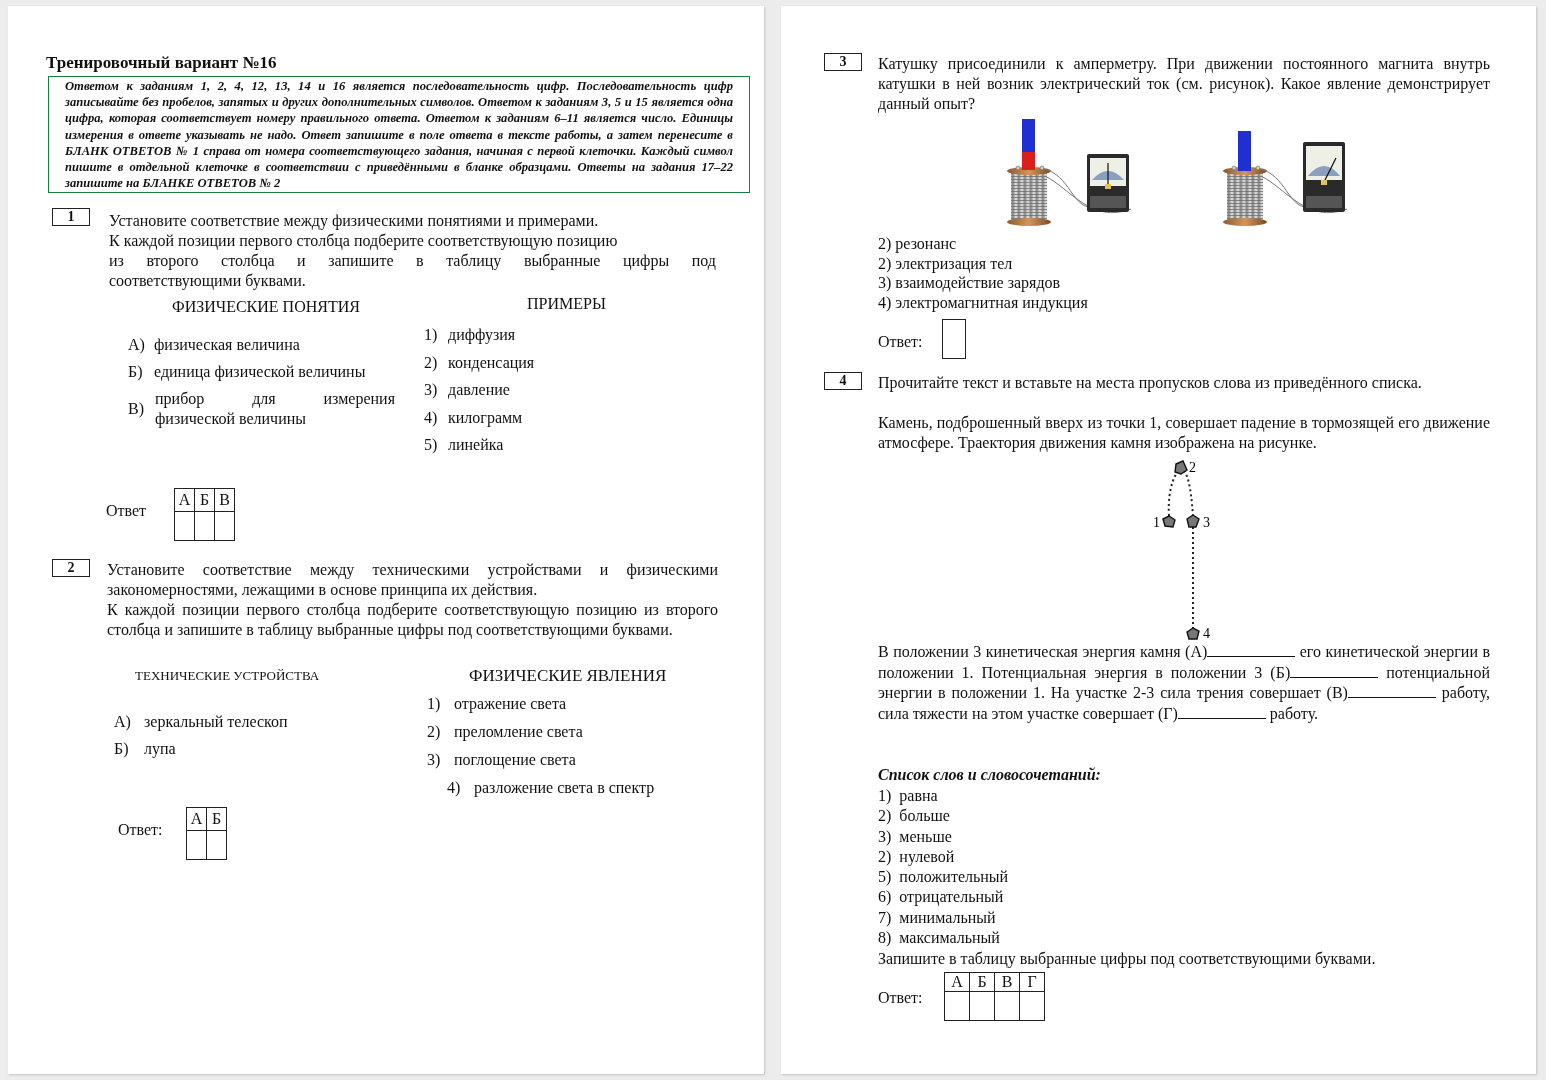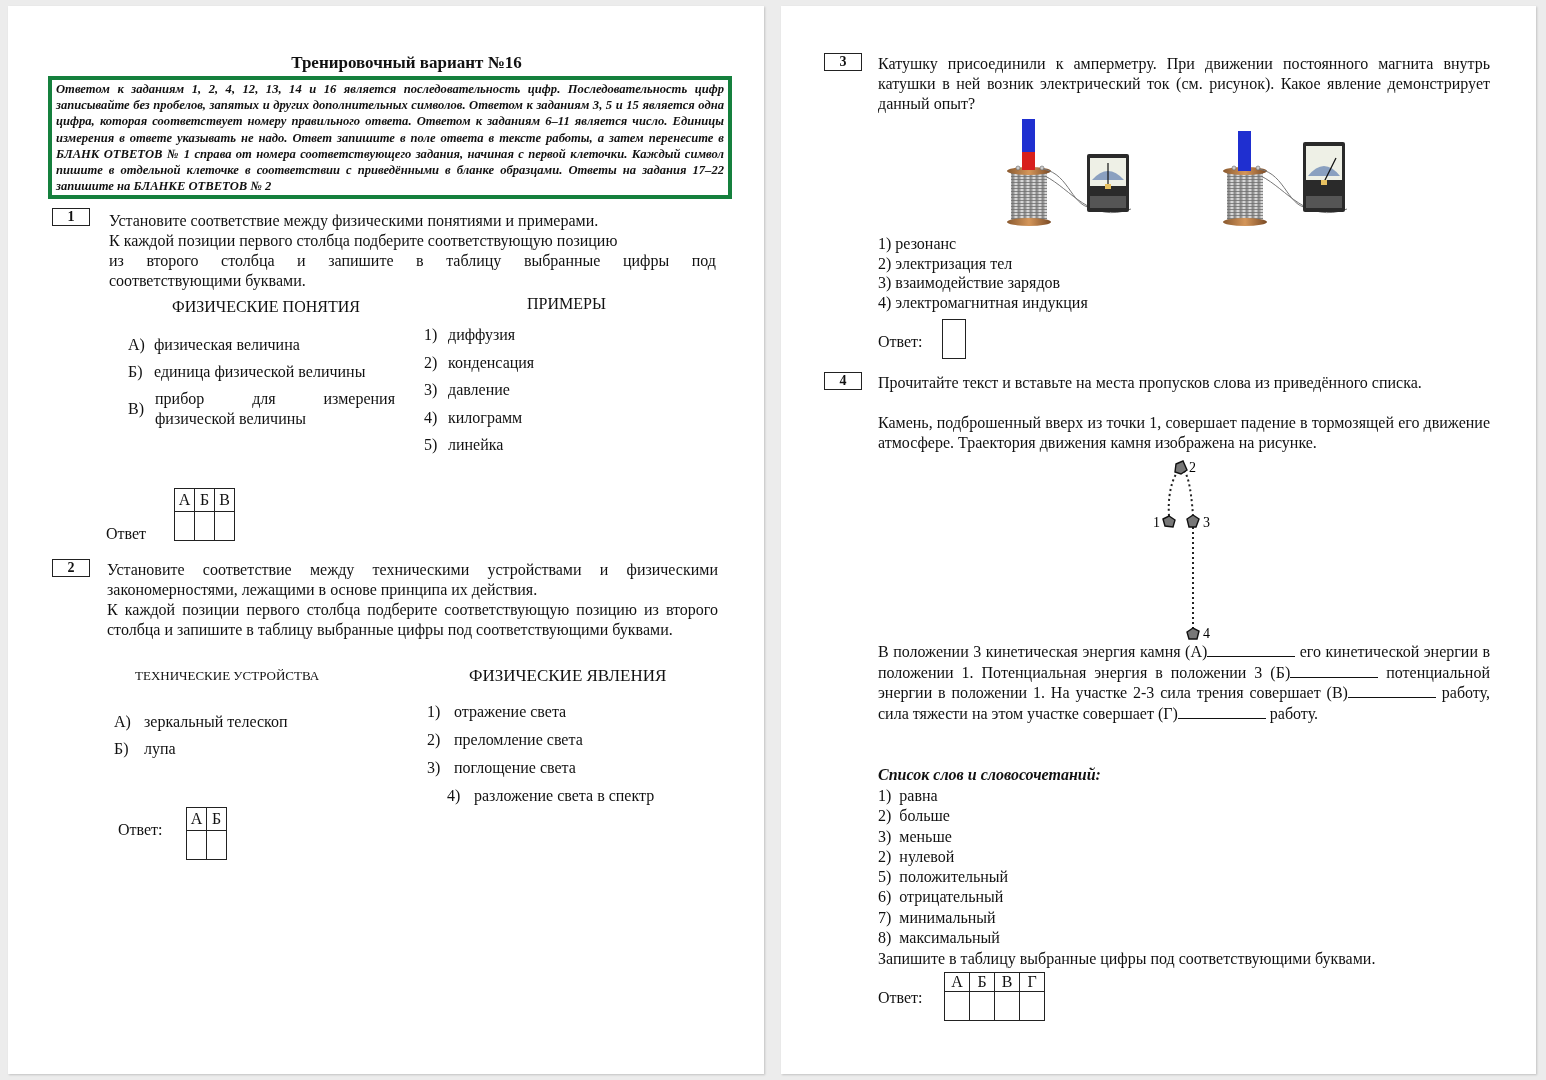--- a/index.html
+++ b/index.html
@@ -12,21 +12,21 @@
       box-shadow: 1px 1px 2px rgba(0,0,0,0.18);
     }
     #page-left { left: 8px; width: 756px; }
     #page-right { left: 781px; width: 755px; }
     .abs { position: absolute; }
     .t { font-size: 16px; line-height: 20px; white-space: nowrap; }
     .j { font-size: 16px; line-height: 20px; text-align: justify; text-align-last: auto; }
     .just-line { text-align: justify; text-align-last: justify; }
     .title { font-weight: bold; font-size: 17px; }
     .notice {
-      border: 4px solid #15803d; padding: 1px 4px; font-style: italic; font-weight: bold;
+      border: 1px solid #15803d; padding: 1px 16px; font-style: italic; font-weight: bold;
       font-size: 12.6px; line-height: 16.2px; text-align: justify; text-align-last: left;
     }
     .numbox {
       border: 1px solid #222; width: 36px; height: 16px; text-align: center;
       font-weight: bold; font-size: 14px; line-height: 16px;
     }
     .ans-table { border-collapse: collapse; }
     .ans-table td {
       border: 1px solid #222; width: 19px; text-align: center; font-size: 16px; padding: 0;
     }
@@ -34,21 +34,21 @@
     .ans-table tr.b td { height: 28px; }
     .item { font-size: 16px; line-height: 20px; white-space: nowrap; }
     .lbl { display: inline-block; width: 26px; }
     .lbl2 { display: inline-block; width: 24px; }
     .blank { display: inline-block; border-bottom: 1px solid #111; height: 14px; vertical-align: baseline; }
   </style>
 </head>
 <body>
 
 <div class="page" id="page-left">
-  <div class="abs t title" style="left:0; width:797px; text-align:center; top:47px;">Тренировочный вариант №16</div>
+  <div class="abs t title" style="left:0; width:797px; text-align:left; top:47px;padding-left:38px;">Тренировочный вариант №16</div>
   <div class="abs notice" style="left:40px; top:70px; width:668px;">Ответом к заданиям 1, 2, 4, 12, 13, 14 и 16 является последовательность цифр. Последовательность цифр записывайте без пробелов, запятых и других дополнительных символов. Ответом к заданиям 3, 5 и 15 является одна цифра, которая соответствует номеру правильного ответа. Ответом к заданиям 6–11 является число. Единицы измерения в ответе указывать не надо. Ответ запишите в поле ответа в тексте работы, а затем перенесите в БЛАНК ОТВЕТОВ № 1 справа от номера соответствующего задания, начиная с первой клеточки. Каждый символ пишите в отдельной клеточке в соответствии с приведёнными в бланке образцами. Ответы на задания 17–22 запишите на БЛАНКЕ ОТВЕТОВ № 2</div>
 
   <div class="abs numbox" style="left:44px; top:202px;">1</div>
   <div class="abs" style="left:101px; top:205px; width:607px;">
     <div class="t">Установите соответствие между физическими понятиями и примерами.</div>
     <div class="t">К каждой позиции первого столбца подберите соответствующую позицию</div>
     <div class="t just-line" style="white-space:normal;">из второго столбца и запишите в таблицу выбранные цифры под</div>
     <div class="t">соответствующими буквами.</div>
   </div>
   <div class="abs t" style="left:164px; top:291px;">ФИЗИЧЕСКИЕ ПОНЯТИЯ</div>
@@ -67,21 +67,21 @@
   </div>
 
   <div class="abs" style="left:416px; top:319px;">
     <div class="item" style="height:27.5px;"><span class="lbl2">1)</span><span>диффузия</span></div>
     <div class="item" style="height:27.5px;"><span class="lbl2">2)</span><span>конденсация</span></div>
     <div class="item" style="height:27.5px;"><span class="lbl2">3)</span><span>давление</span></div>
     <div class="item" style="height:27.5px;"><span class="lbl2">4)</span><span>килограмм</span></div>
     <div class="item" style="height:27.5px;"><span class="lbl2">5)</span><span>линейка</span></div>
   </div>
 
-  <div class="abs t" style="left:98px; top:518px;text-align:center;">Ответ</div>
+  <div class="abs t" style="left:98px; top:495px;text-align:center;">Ответ</div>
   <table class="abs ans-table" style="left:166px; top:482px;">
     <tbody>
         <tr class="h">
       <td>А</td>
       <td>Б</td>
       <td>В</td>
     </tr>
     <tr class="b">
       <td></td>
       <td></td>
@@ -97,21 +97,21 @@
   <div class="abs t" style="left:461px; top:660px; font-size:17px;">ФИЗИЧЕСКИЕ ЯВЛЕНИЯ</div>
 
   <div class="abs item" style="left:106px; top:706px;">
     <span class="lbl2" style="width:30px;">А)</span><span>зеркальный телескоп</span>
   </div>
   <div class="abs item" style="left:106px; top:733px;">
     <span class="lbl2" style="width:30px;">Б)</span><span>лупа</span>
   </div>
 
   <div class="abs" style="left:419px; top:688px;">
-    <div class="item" style="height:28px;margin-top:8px;"><span class="lbl2" style="width:27px;">1)</span><span>отражение света</span></div>
+    <div class="item" style="height:28px;"><span class="lbl2" style="width:27px;">1)</span><span>отражение света</span></div>
     <div class="item" style="height:28px;"><span class="lbl2" style="width:27px;">2)</span><span>преломление света</span></div>
     <div class="item" style="height:28px;"><span class="lbl2" style="width:27px;">3)</span><span>поглощение света</span></div>
     <div class="item" style="height:28px;margin-left:20px;"><span class="lbl2" style="width:27px;">4)</span><span>разложение света в спектр</span></div>
   </div>
 
   <div class="abs t" style="left:110px; top:814px;">Ответ:</div>
   <table class="abs ans-table" style="left:178px; top:801px;">
     <tbody>
         <tr class="h">
       <td>А</td>
@@ -182,21 +182,21 @@
       <rect x="302" y="28" width="42" height="70" fill="#2a2a2a" rx="2"></rect>
       <rect x="305" y="32" width="36" height="34" fill="#eef0e6"></rect>
       <path d="M307 62 Q323 42 339 62" fill="#8aa0c0"></path>
       <line x1="323" y1="68" x2="335" y2="44" stroke="#111" stroke-width="1.2"></line>
       <rect x="320" y="66" width="6" height="5" fill="#e6c060"></rect>
       <rect x="305" y="82" width="36" height="12" fill="#555"></rect>
     </g>
   </svg>
 
   <div class="abs" style="left:97px; top:228px;">
-    <div class="t" style="line-height:19.7px;">1) резонанс</div>
+    <div class="t" style="line-height:19.7px;">2) резонанс</div>
     <div class="t" style="line-height:19.7px;">2) электризация тел</div>
     <div class="t" style="line-height:19.7px;">3) взаимодействие зарядов</div>
     <div class="t" style="line-height:19.7px;">4) электромагнитная индукция</div>
   </div>
   <div class="abs t" style="left:97px; top:326px;">Ответ:</div>
   <div class="abs" style="left:161px; top:313px; width:22px; height:38px; border:1px solid #222;"></div>
 
   <div class="abs numbox" style="left:43px; top:366px;">4</div>
   <div class="abs t" style="left:97px; top:367px;">Прочитайте текст и вставьте на места пропусков слова из приведённого списка.</div>
   <div class="abs j" style="left:97px; top:407px; width:612px;">Камень, подброшенный вверх из точки 1, совершает падение в тормозящей его движение атмосфере. Траектория движения камня изображена на рисунке.</div>

